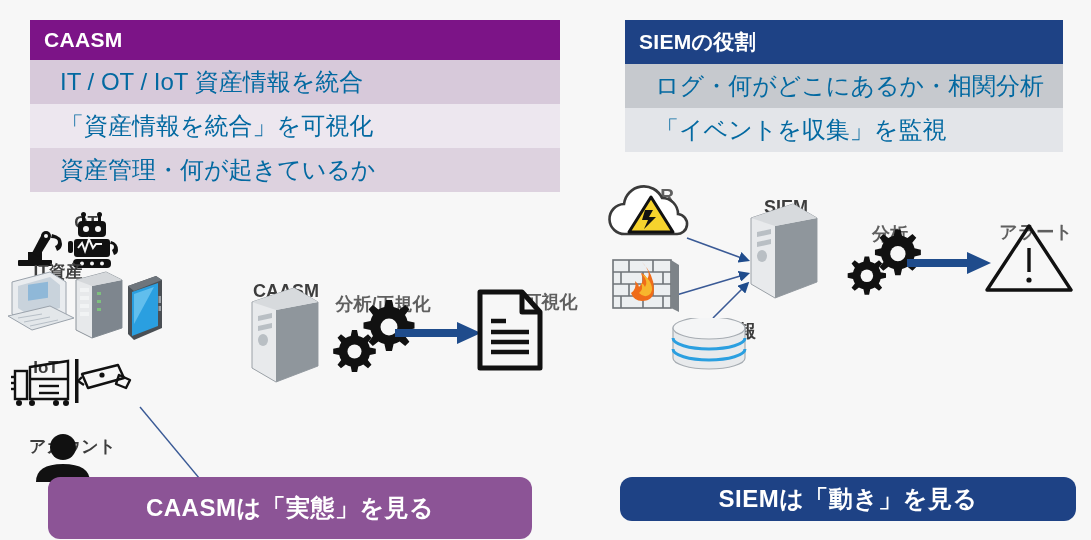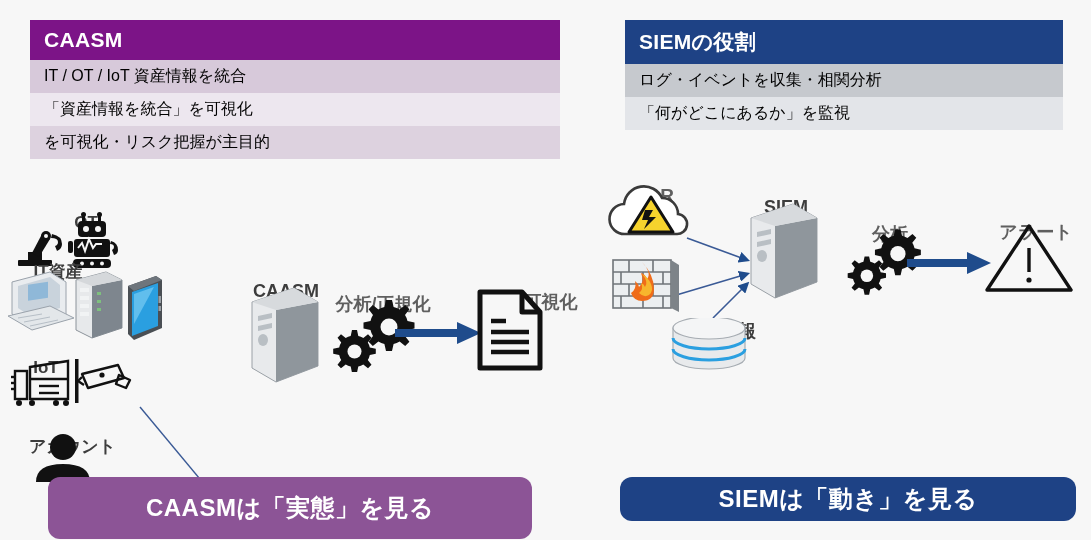--- a/index.html
+++ b/index.html
@@ -11,22 +11,22 @@
     position:relative; overflow:hidden;
   }
 
   
   .table { position:absolute; }
   .tbl-head {
     font-size:21px; font-weight:bold; color:#ffffff;
     padding:8px 14px; letter-spacing:0.3px;
   }
   .tbl-row {
-    font-size:16px; color:#000000;
-    padding:6px 14px; white-space:nowrap;
+    font-size:24px; color:#0369a1;
+    padding:6px 30px; white-space:nowrap;
   }
 
   #caasm-table { left:30px; top:20px; width:530px; }
   #caasm-table .tbl-head { background:#7c1487; }
   #caasm-table .r0 { background:#d7c9da; }
   #caasm-table .r1 { background:#ede7ef; }
   #caasm-table .r2 { background:#ddd2df; }
 
   #siem-table { left:625px; top:20px; width:438px; }
   #siem-table .tbl-head { background:#1e4285; }
@@ -57,27 +57,27 @@
   #caasm-banner { left:48px;  top:477px; width:484px; height:62px; background:#8c5496; }
   #siem-banner  { left:620px; top:477px; width:456px; height:44px; background:#1e4285; }
 </style>
 </head>
 <body>
 
 <div class="table" id="caasm-table">
   <div class="tbl-head">CAASM</div>
   <div class="tbl-row r0">IT / OT / IoT 資産情報を統合</div>
   <div class="tbl-row r1">「資産情報を統合」を可視化</div>
-  <div class="tbl-row r2">を可視化・リスク把握が主目的</div>
+  <div class="tbl-row r2">資産管理・何が起きているか</div>
 </div>
 
 <div class="table" id="siem-table">
   <div class="tbl-head">SIEMの役割</div>
-  <div class="tbl-row r0">ログ・イベントを収集・相関分析</div>
-  <div class="tbl-row r1">「何がどこにあるか」を監視</div>
+  <div class="tbl-row r0">ログ・何がどこにあるか・相関分析</div>
+  <div class="tbl-row r1">「イベントを収集」を監視</div>
 </div>
 
 <div class="diagram" id="left-diagram">
 
   <svg width="600" height="290">
     <defs>
       <marker id="ar-l" markerWidth="7" markerHeight="7" refX="5" refY="3.5" orient="auto">
         <polygon points="0 0, 7 3.5, 0 7" fill="#1f4c8c"></polygon>
       </marker>
     </defs>

